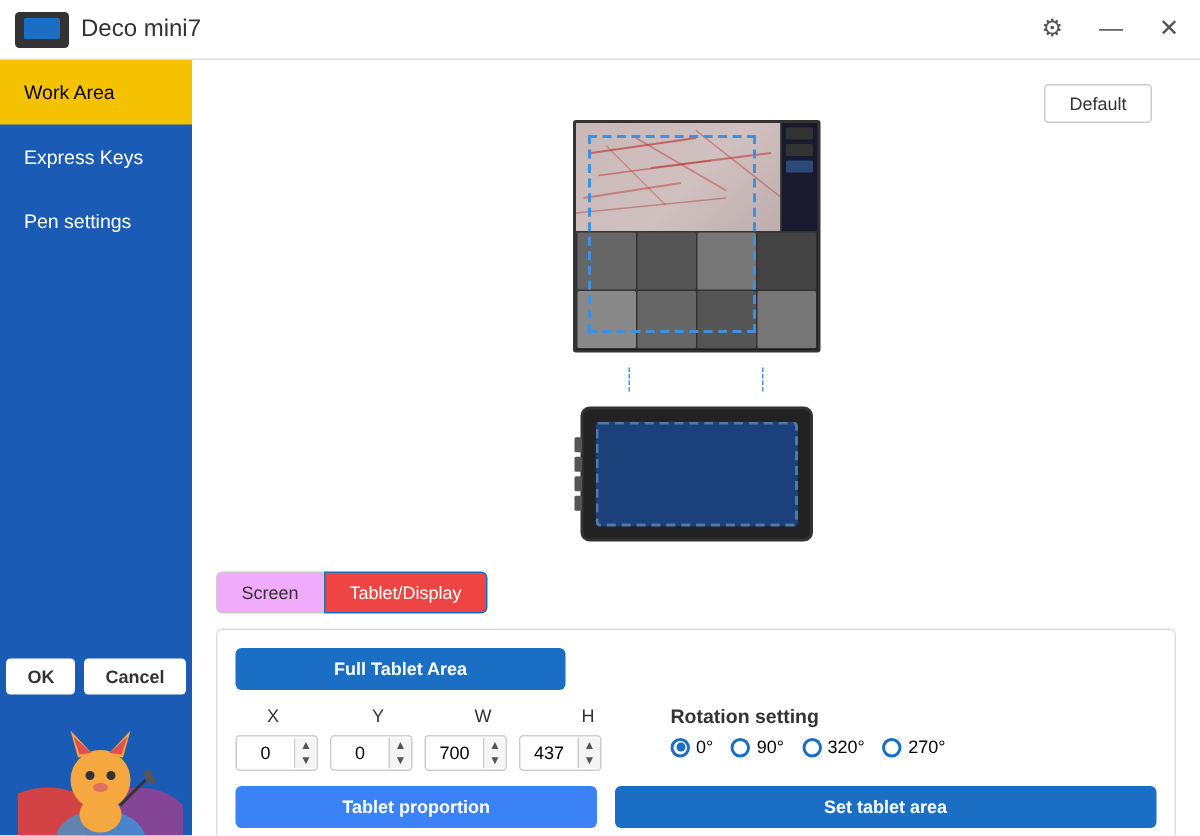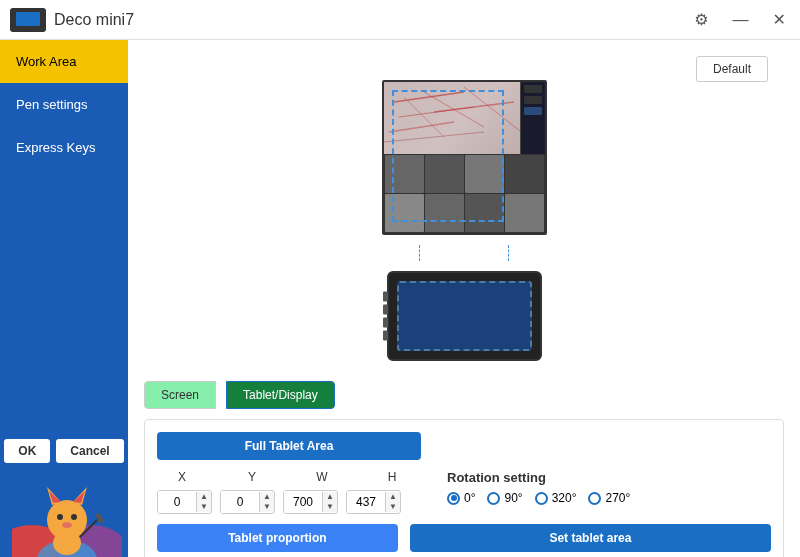--- a/index.html
+++ b/index.html
@@ -203,46 +203,45 @@
     .tabs-row {
       display: flex;
       gap: 0;
       margin-bottom: 10px;
     }
     .tab {
       padding: 6px 16px;
       border: 1px solid #ccc;
       cursor: pointer;
       font-size: 12px;
-      background: #86efac;
+      background: #f0abfc;
       color: #333;
     }
     .tab:first-child { border-radius: 4px 0 0 4px; }
     .tab:last-child { border-radius: 0 4px 4px 0; }
     .tab.active {
-      background: #15803d;
+      background: #ef4444;
       color: #fff;
       border-color: #1a6fc4;
-      margin-left: 10px;
     }
 
     .tablet-display-panel {
       border: 1px solid #ddd;
       border-radius: 4px;
       padding: 12px;
       background: #fff;
     }
 
     .full-tablet-btn {
       background: #1a6fc4;
       color: #fff;
       border: none;
       border-radius: 4px;
       padding: 7px 0;
-      width: 264px;
+      width: 220px;
       cursor: pointer;
       font-size: 12px;
       font-weight: 600;
       margin-bottom: 10px;
       display: block;
     }
 
     .coords-rotation-row {
       display: flex;
       align-items: flex-start;
@@ -391,22 +390,22 @@
     <button class="title-btn">⚙</button>
     <button class="title-btn">—</button>
     <button class="title-btn">✕</button>
   </div>
 </div>
 
 <div class="main-layout">
 
   <div class="sidebar">
     <div class="sidebar-item active">Work Area</div>
+    <div class="sidebar-item">Express Keys</div>
     <div class="sidebar-item">Pen settings</div>
-    <div class="sidebar-item">Express Keys</div>
 
     <div class="sidebar-footer">
       <div class="sidebar-buttons">
         <button class="sidebar-btn">OK</button>
         <button class="sidebar-btn">Cancel</button>
       </div>
 
       <div class="mascot-area">
         <svg width="110" height="90" viewBox="0 0 110 90">
 

